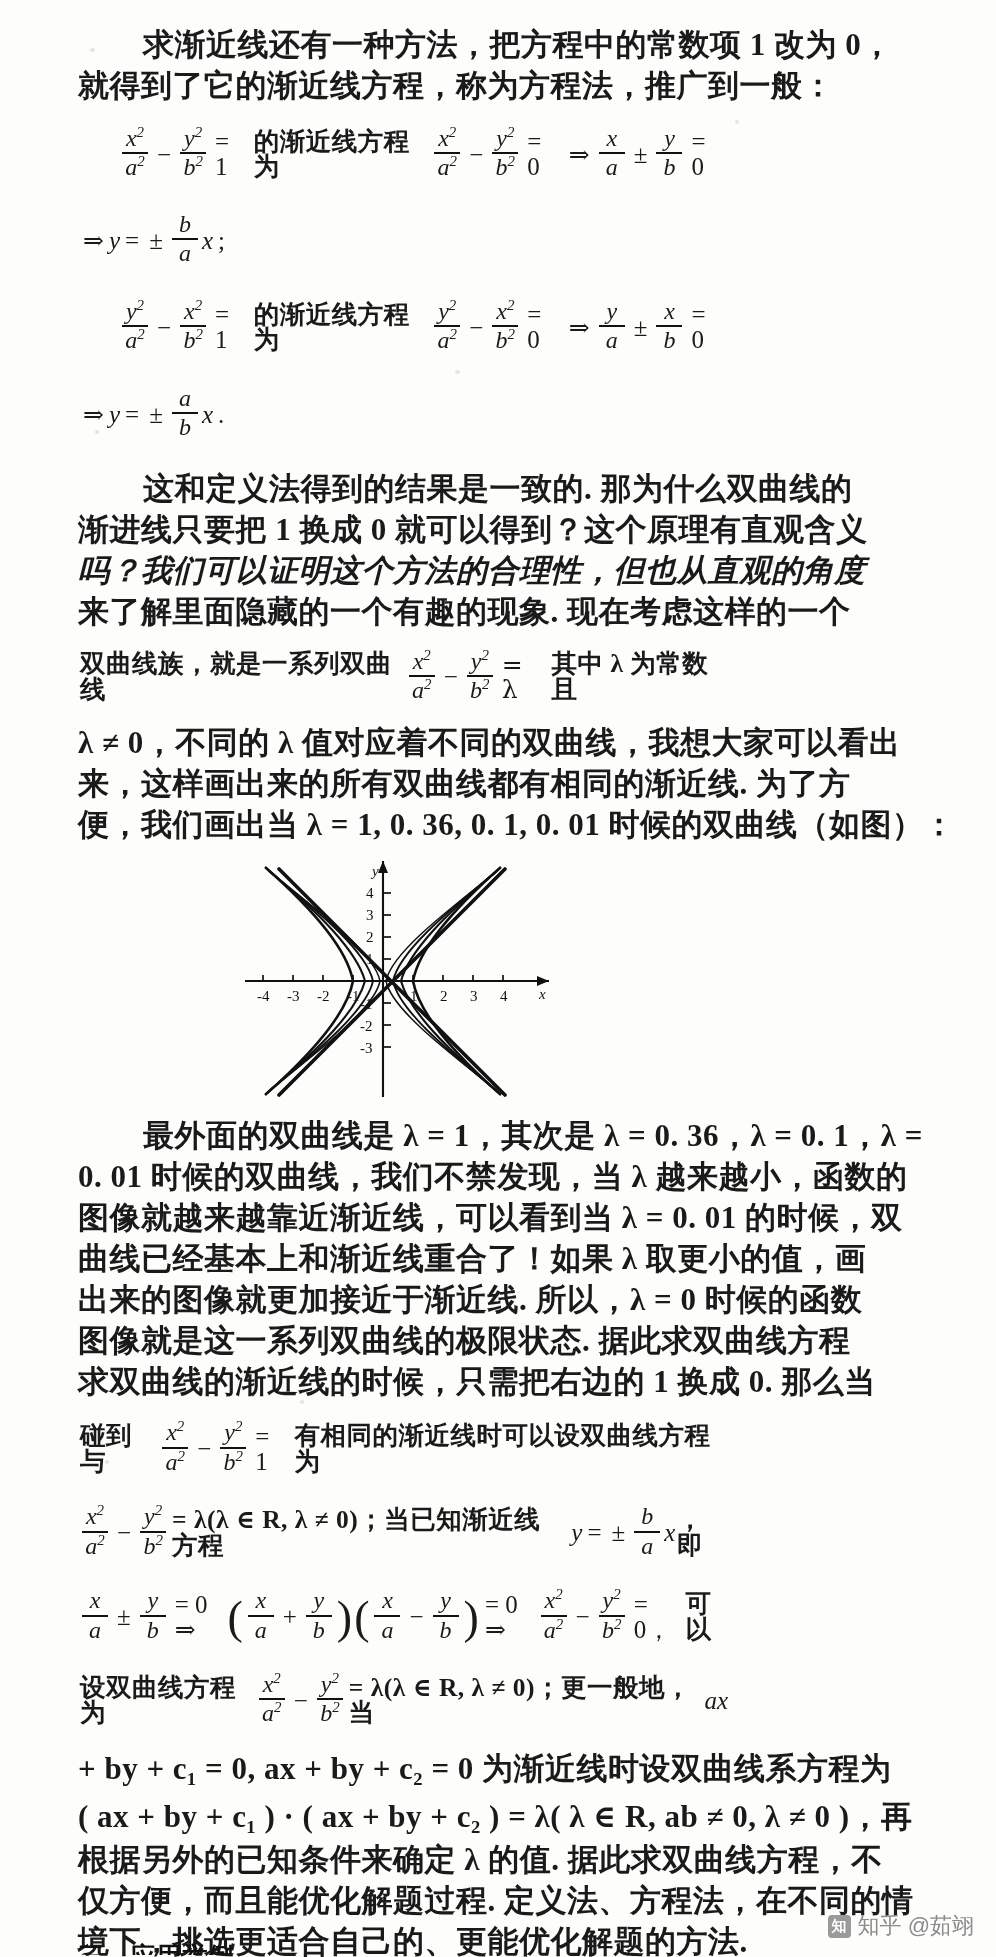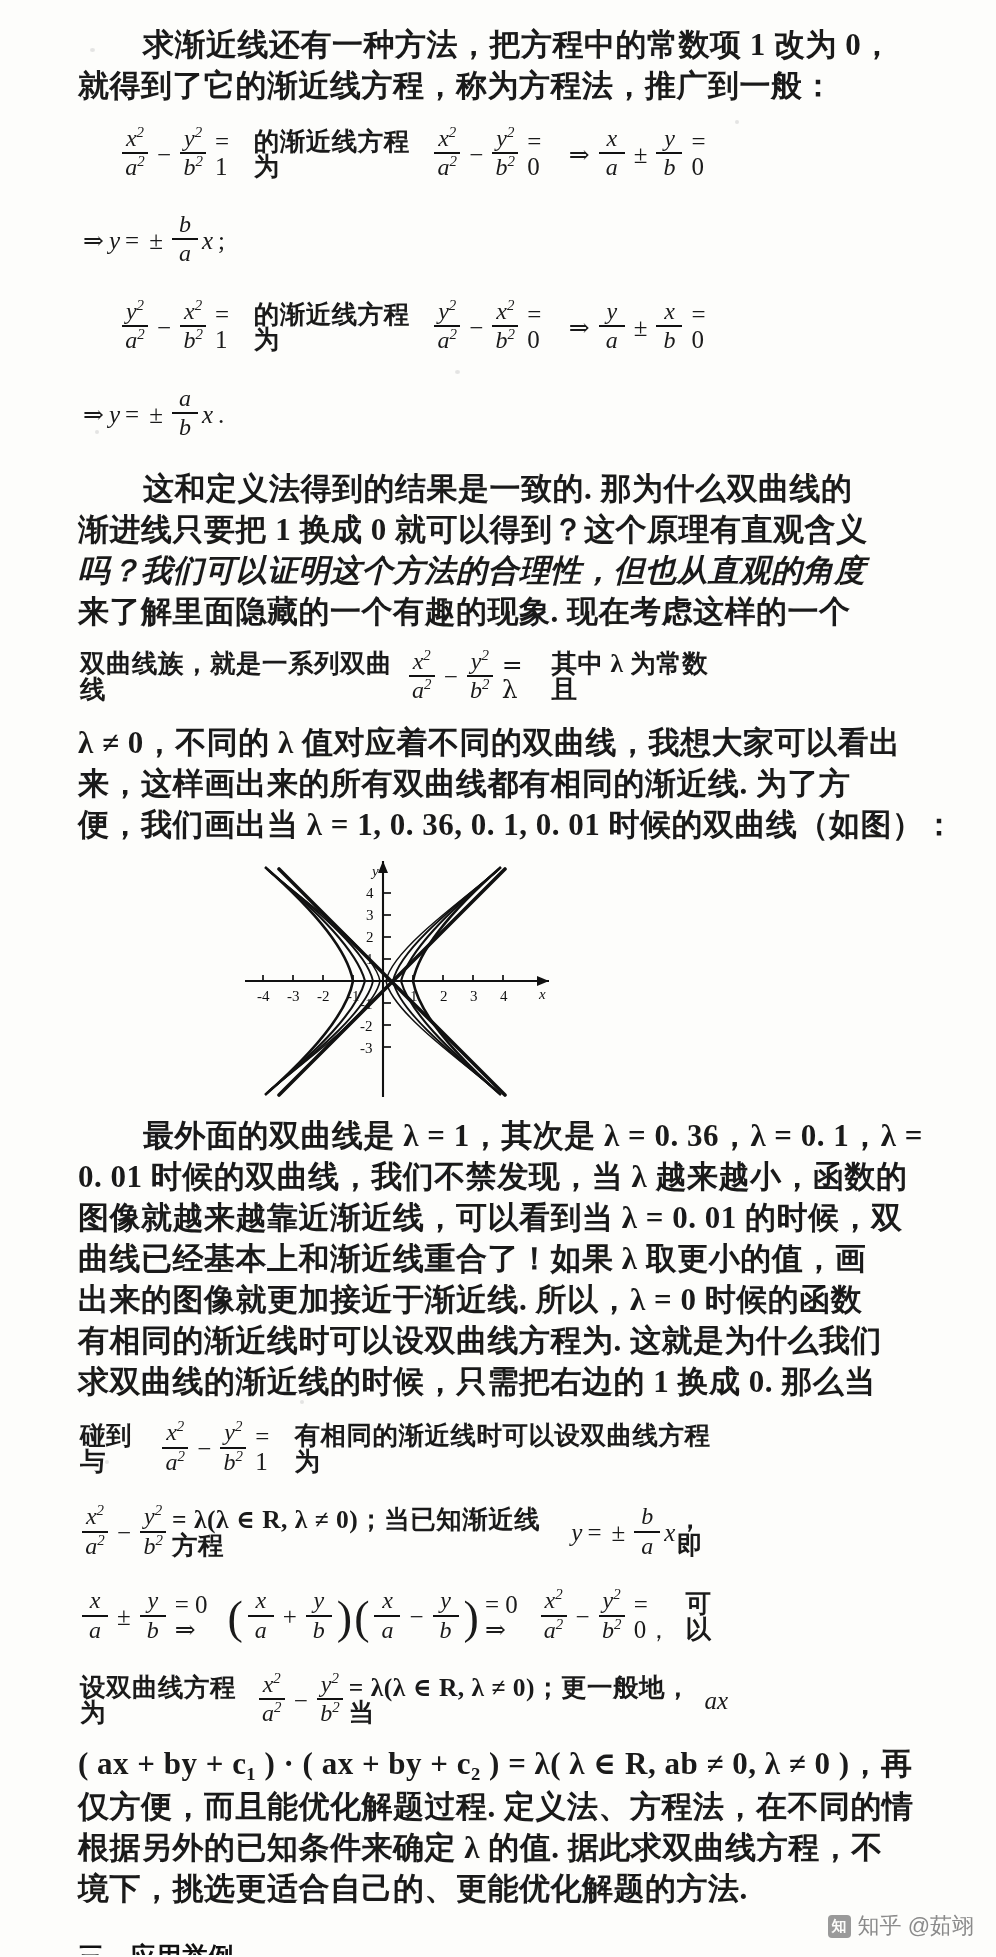--- a/index.html
+++ b/index.html
@@ -392,21 +392,21 @@
         <text x="306" y="150" font-family="Liberation Serif, serif" font-size="15" font-style="italic" fill="#111">x</text>
       </svg>
     </div>
 
     <div style="margin-top:8px;">
       <div class="line justified" style="text-indent:2.1em; width:650px;">最外面的双曲线是 λ = 1，其次是 λ = 0. 36，λ = 0. 1，λ =</div>
       <div class="line justified" style="width:650px;">0. 01 时候的双曲线，我们不禁发现，当 λ 越来越小，函数的</div>
       <div class="line justified" style="width:650px;">图像就越来越靠近渐近线，可以看到当 λ = 0. 01 的时候，双</div>
       <div class="line justified" style="width:650px;">曲线已经基本上和渐近线重合了！如果 λ 取更小的值，画</div>
       <div class="line justified" style="width:650px;">出来的图像就更加接近于渐近线. 所以，λ = 0 时候的函数</div>
-      <div class="line justified" style="width:650px;">有相同的渐近线时可以设双曲线方程为. 这就是为什么我们</div>
+      <div class="line justified" style="width:650px;">图像就是这一系列双曲线的极限状态. 据此求双曲线方程</div>
       <div class="line justified" style="width:650px;">求双曲线的渐近线的时候，只需把右边的 1 换成 0. 那么当</div>
     </div>
 
     <div class="mathrow" style="margin-top:11px;">
       <span class="cn">碰到与</span>
       <span class="frac">
         <span class="num math"><span>x</span><sup class="exp">2</sup></span>
         <span class="bar"></span>
         <span class="den math"><span>a</span><sup class="exp">2</sup></span>
       </span>
@@ -510,25 +510,26 @@
       <span class="op">−</span>
       <span class="frac">
         <span class="num math"><span>y</span><sup class="exp">2</sup></span>
         <span class="bar"></span>
         <span class="den math"><span>b</span><sup class="exp">2</sup></span>
       </span>
       <span class="cn">= λ(λ ∈ R, λ ≠ 0)；更一般地，当</span>
       <span class="math" style="padding-left:4px;font-style:italic;">ax</span>
     </div>
 
+    <div class="line" style="width:650px; margin-top:12px; font-weight:700;">+ by + c₁ = 0, ax + by + c₂ = 0 为渐近线时设双曲线系方程为</div>
     <div class="line" style="width:650px; margin-top:7px; font-weight:700;">( ax + by + c₁ ) · ( ax + by + c₂ ) = λ( λ ∈ R, ab ≠ 0, λ ≠ 0 )，再</div>
 
     <div style="margin-top:2px;">
+      <div class="line justified" style="width:650px;">根据另外的已知条件来确定 λ 的值. 据此求双曲线方程，不</div>
       <div class="line justified" style="width:650px;">仅方便，而且能优化解题过程. 定义法、方程法，在不同的情</div>
-      <div class="line justified" style="width:650px;">根据另外的已知条件来确定 λ 的值. 据此求双曲线方程，不</div>
       <div class="line" style="width:650px;">境下，挑选更适合自己的、更能优化解题的方法.</div>
     </div>
 
   </div>
 
   <div class="bottom-cut">三、应用举例</div>
 
   <div class="watermark">
     <span class="zhihu-mark">知</span>
     <span>知乎 @茹翊</span>

